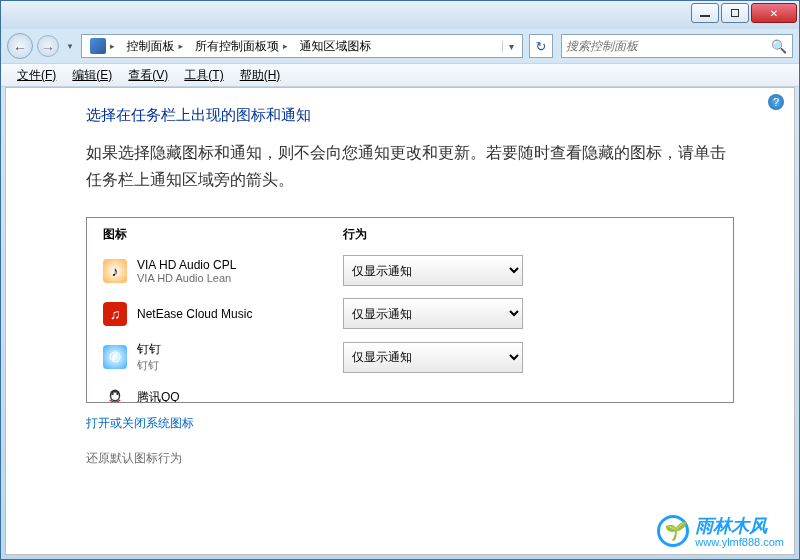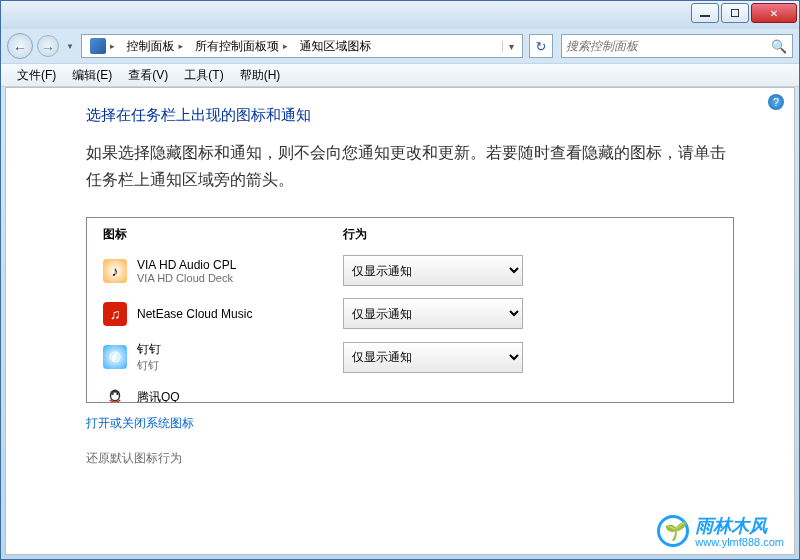--- a/index.html
+++ b/index.html
@@ -22,21 +22,21 @@
 .addrbar .seg { padding: 2px 6px; display:flex; align-items:center; gap:4px; cursor:pointer;}
 .addrbar .tri { font-size:9px; color:#555;}
 .cp-icon { width:16px; height:16px; background:linear-gradient(135deg,#4a90d9,#2c5aa0); border-radius:2px; display:inline-block;}
 .addr-drop { width:18px; border-left:1px solid #ccc; text-align:center; font-size:10px; color:#555;}
 .refresh { width:24px; height:24px; border:1px solid #8aa7c2; background:#fff; margin-left:2px; display:flex;align-items:center;justify-content:center; color:#2c5aa0; font-size:13px; cursor:pointer;}
 .searchbox { width:232px; height:24px; border:1px solid #8aa7c2; background:#fff; margin-left:4px; display:flex; align-items:center; padding:0 4px; font-size:12px; color:#888;}
 .searchbox input { border:none; outline:none; flex:1; font-size:12px; font-style:italic; color:#888;}
 .search-icon { color:#2c5aa0; font-size:13px; cursor:pointer;}
 
 .menubar { height:24px; background:linear-gradient(#f7fbff,#e8eef5); border-top:1px solid #c6d5e3; border-bottom:1px solid #c6d5e3; display:flex; align-items:center; padding:0 8px; font-size:12px;}
-.menubar span { padding: 16px 8px; cursor:pointer;}
+.menubar span { padding: 16px 8px; cursor:pointer;text-decoration:underline;}
 
 .content { position:absolute; top:86px; left:4px; right:4px; bottom:4px; background:#fff; border:1px solid #c0c0c0; overflow:hidden;}
 .help-icon { position:absolute; top:6px; right:10px; width:16px; height:16px; border-radius:50%; background:radial-gradient(#5ab0e8,#1e6bb8); color:#fff; font-size:11px; display:flex;align-items:center;justify-content:center; cursor:pointer;}
 
 .inner { padding: 18px 60px 10px 80px; }
 .page-title { color:#003399; font-size:15px; font-weight:normal; margin-bottom:14px;}
 .desc { font-size:16px; color:#333; line-height:1.7; margin-bottom:24px;}
 
 .listbox { border:1px solid #828790; height:186px; overflow-y:scroll; padding:0; background:#fff;}
 .list-header { display:flex; font-size:12px; font-weight:bold; padding:8px 16px 6px; }
@@ -139,21 +139,21 @@
       <div class="listbox">
         <div class="list-header">
           <div class="col-icon">图标</div>
           <div class="col-action">行为</div>
         </div>
 
         <div class="row">
           <div class="ic ic-via">♪</div>
           <div class="txt">
               <div class="t1">VIA HD Audio CPL</div>
-              <div class="t2">VIA HD Cloud Deck</div>
+              <div class="t2">VIA HD Audio Lean</div>
             </div>
           <select><option>仅显示通知</option></select>
         </div>
 
         <div class="row">
           <div class="ic ic-net">♫</div>
           <div class="txt">
               <div class="t1">NetEase Cloud Music</div>
             </div>
           <select><option>仅显示通知</option></select>

